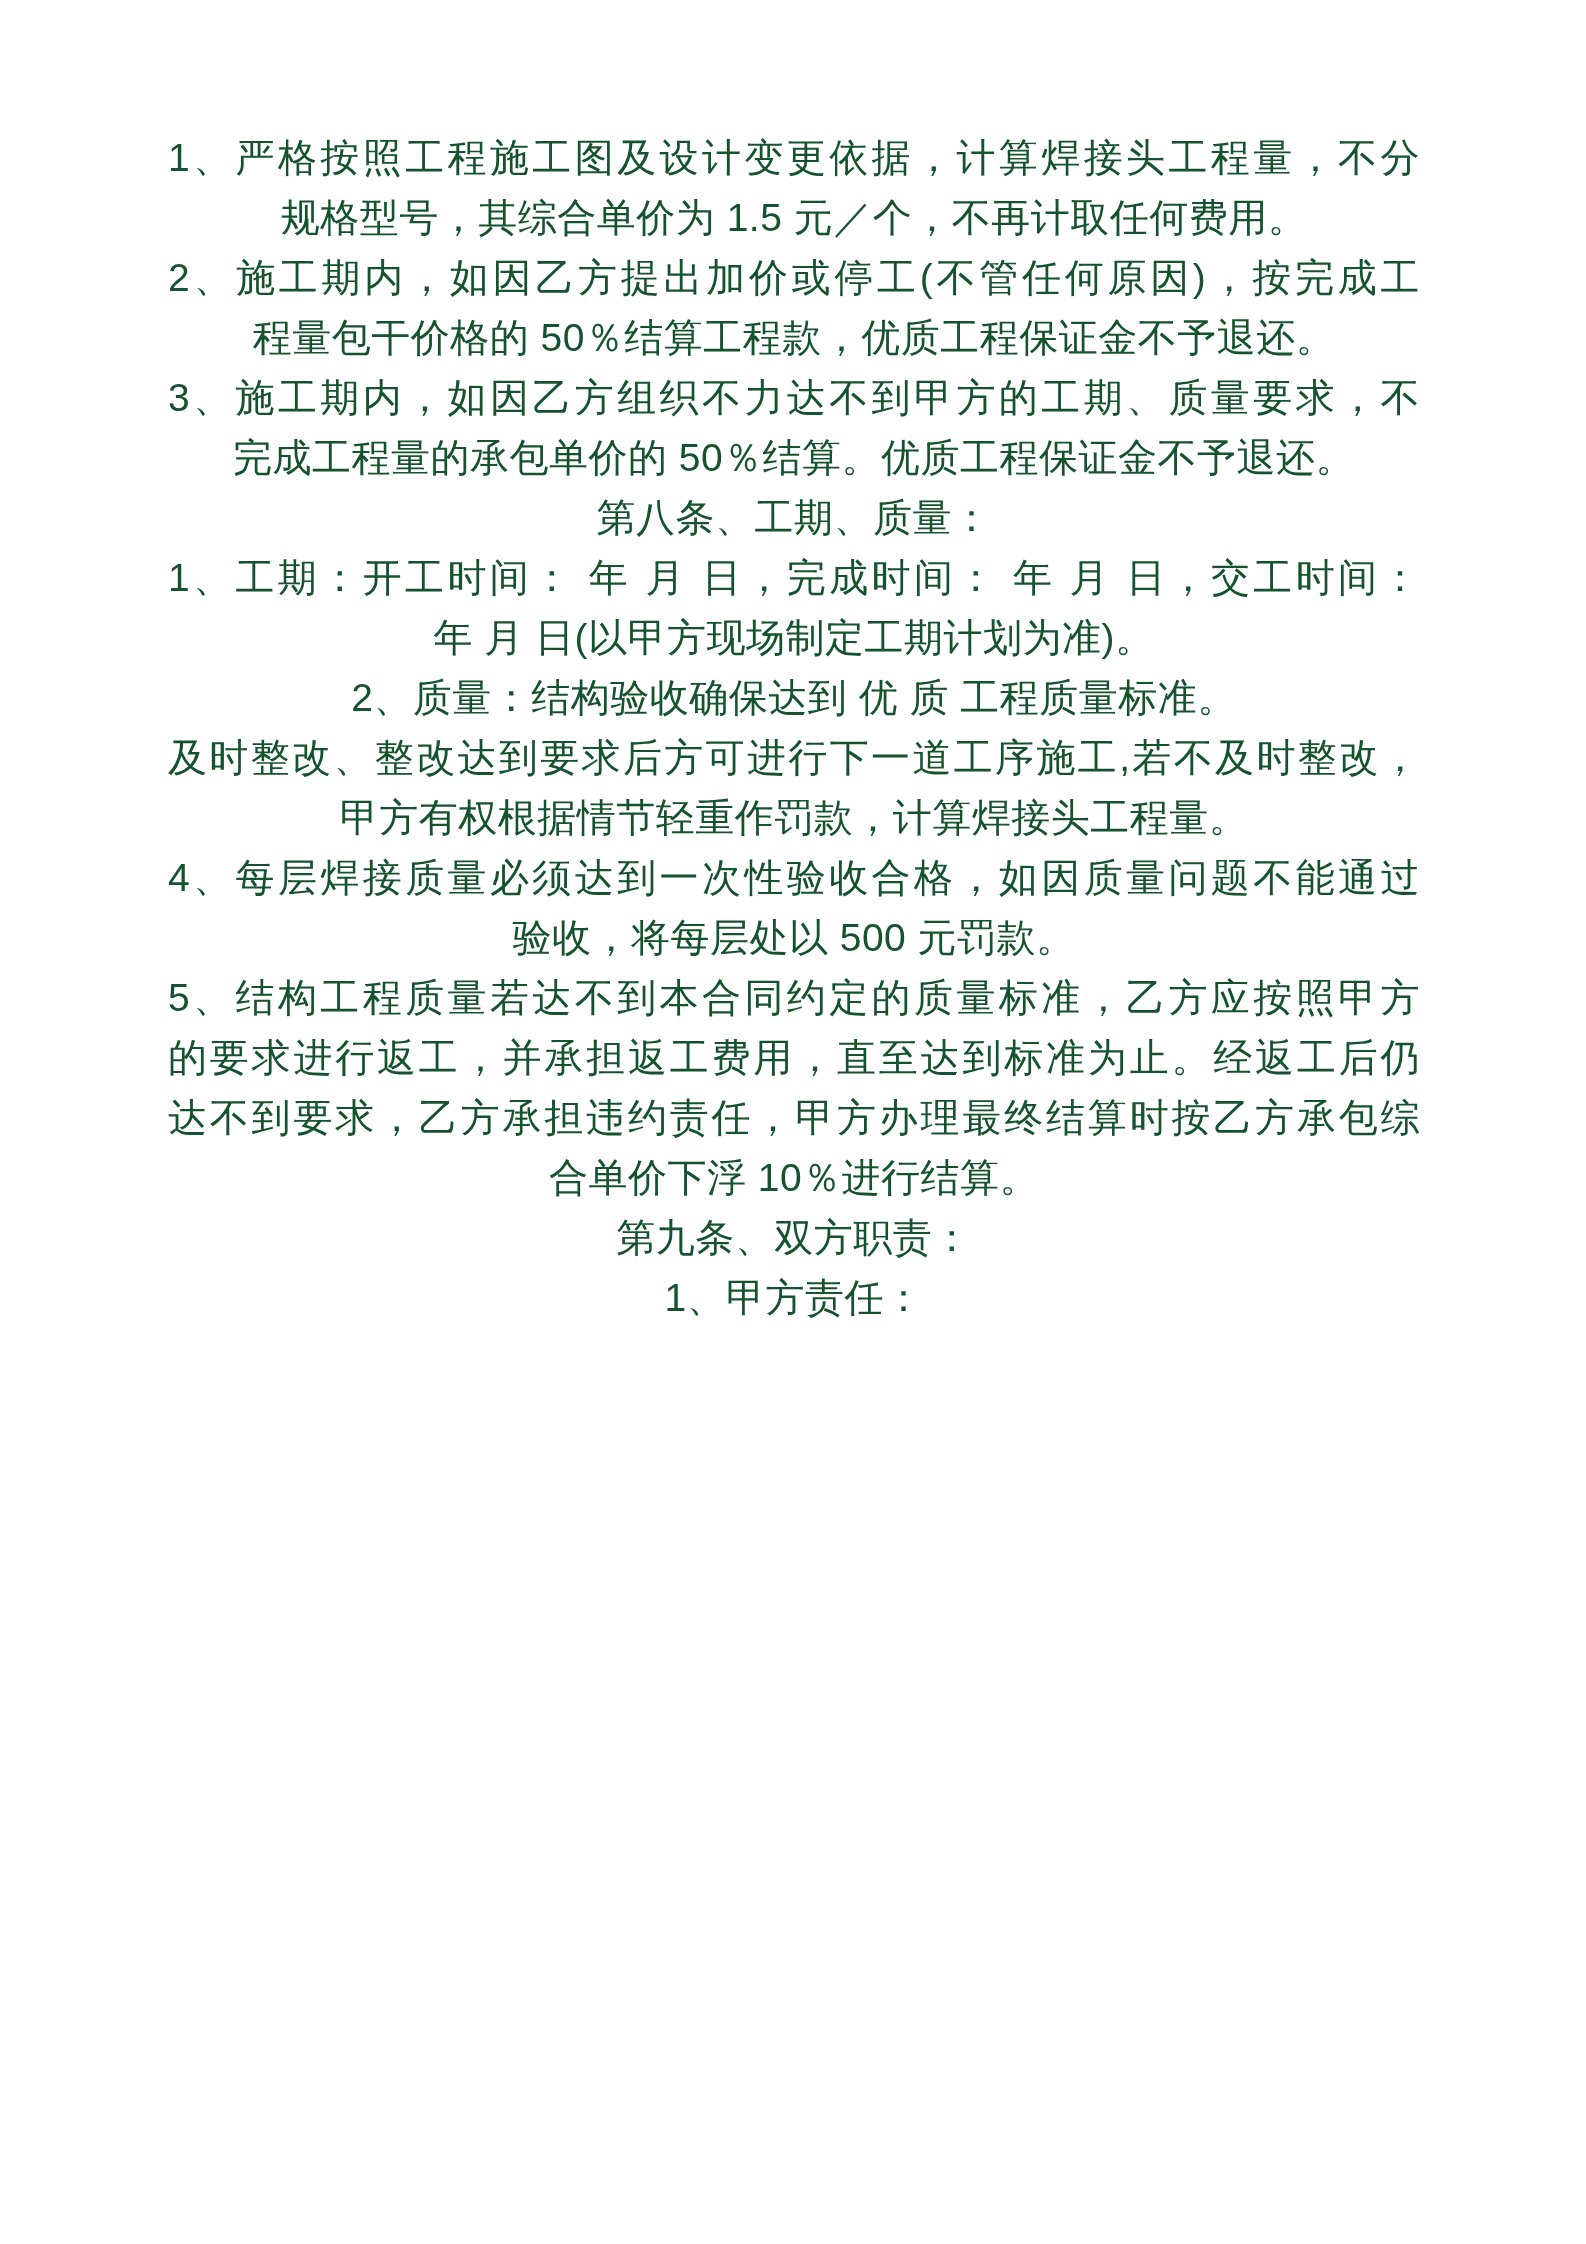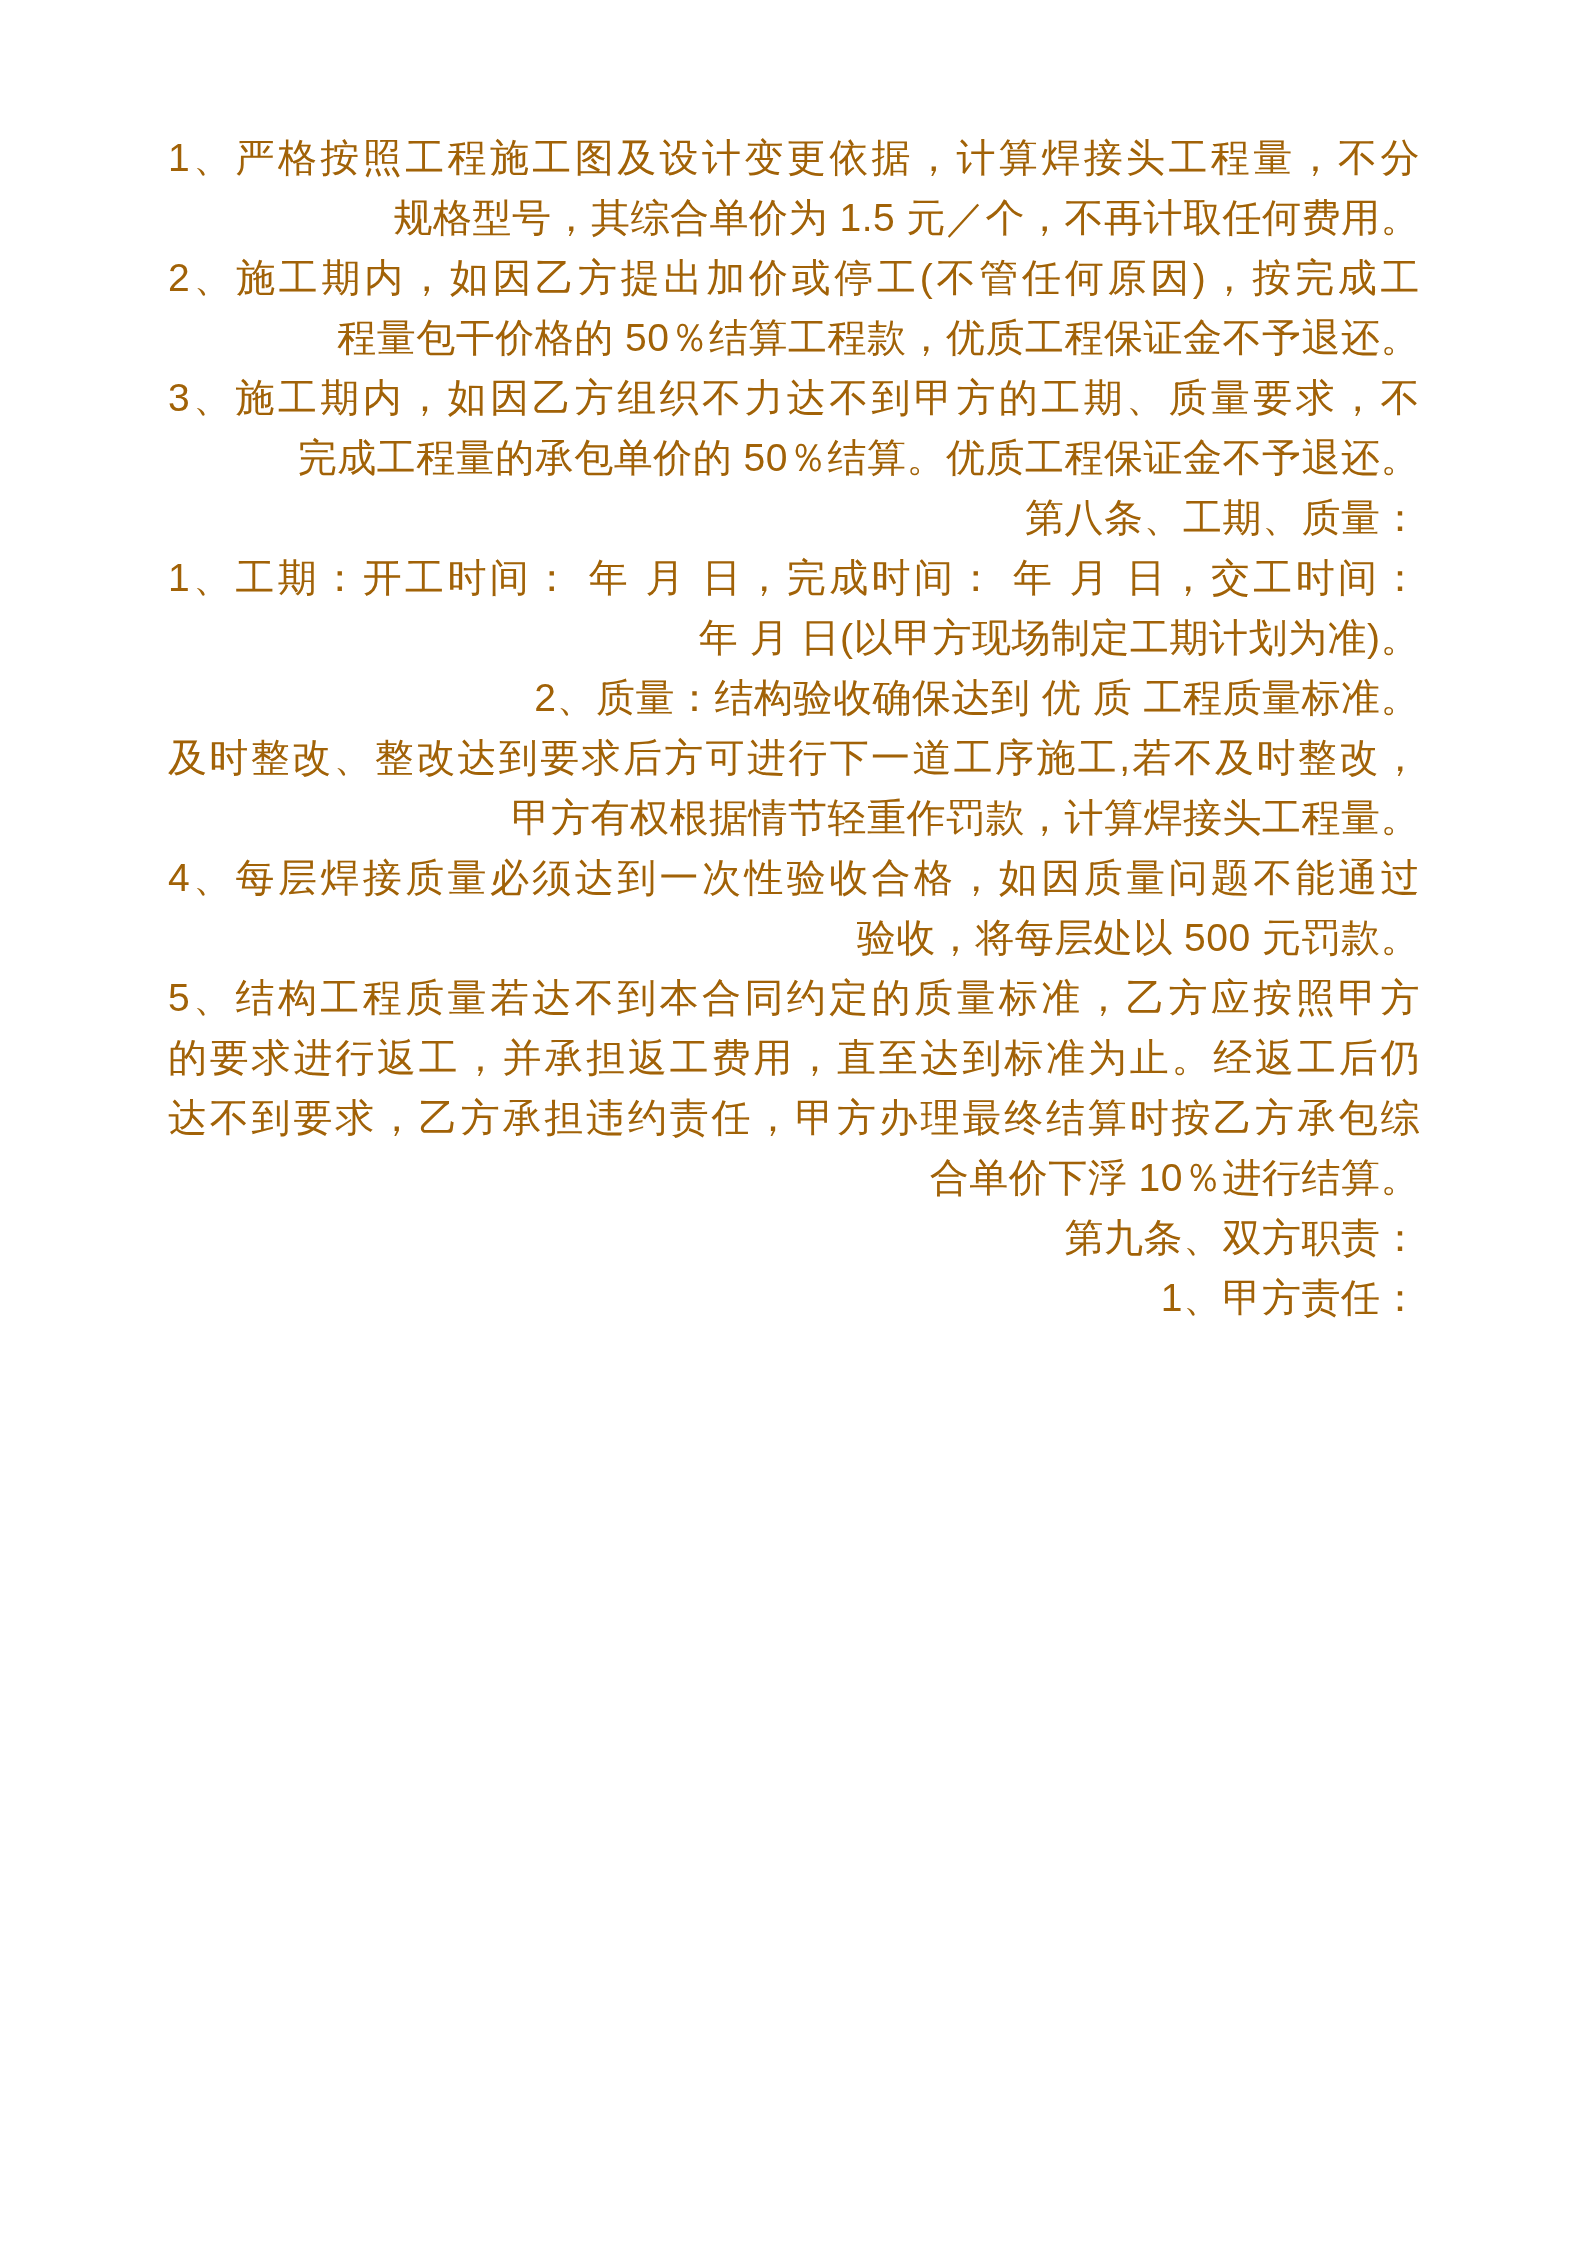--- a/index.html
+++ b/index.html
@@ -21,30 +21,30 @@
     top: 0;
     width: 1586px;
     height: 2244px;
     background: #ffffff;
   }
   .textblock {
     position: absolute;
     left: 168px;
     top: 128px;
     width: 1252px;
-    color: #a16207;
+    color: #14532d;
     font-size: 39px;
     font-weight: 500;
     letter-spacing: 0.5px;
   }
   .line {
     height: 60px;
     line-height: 60px;
     white-space: pre;          
-    text-align: right;
+    text-align: center;
   }
   .line.fill {
     white-space: normal;
     text-align: justify;
     text-align-last: justify;  
     text-justify: inter-character;
   }
 </style>
 </head>
 <body>

